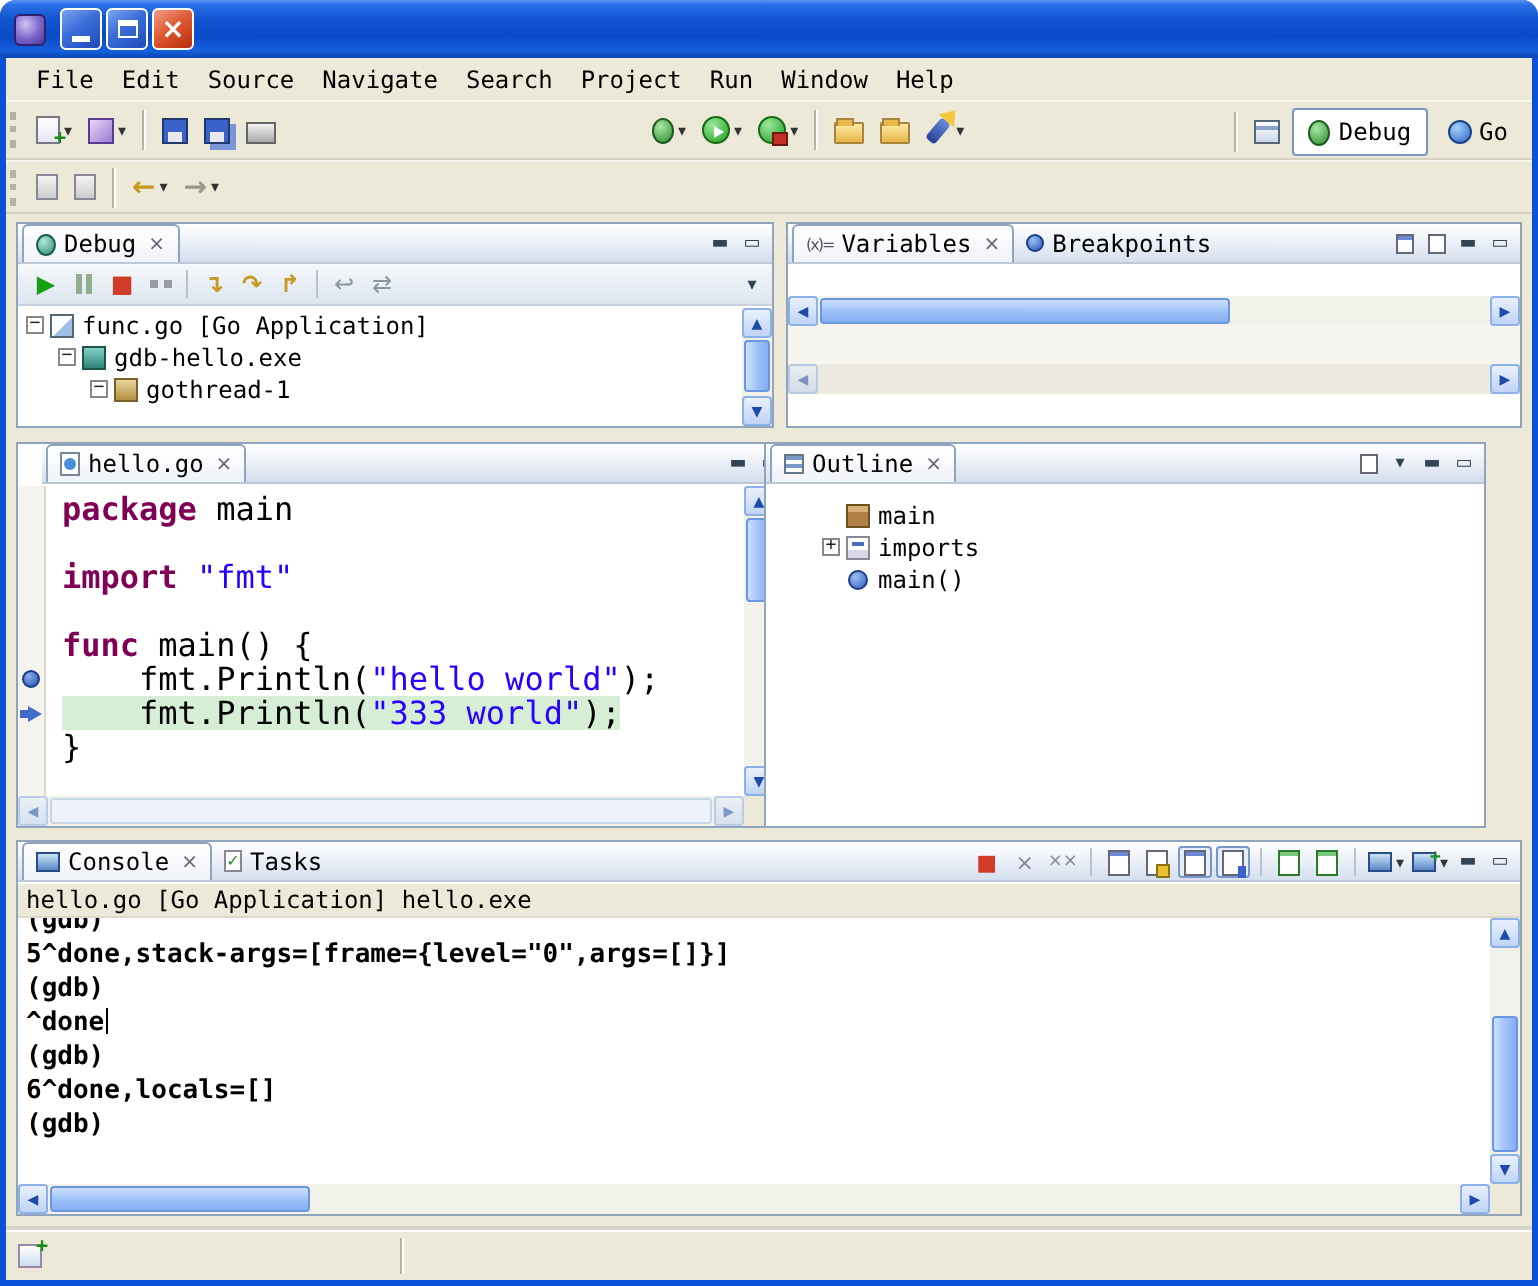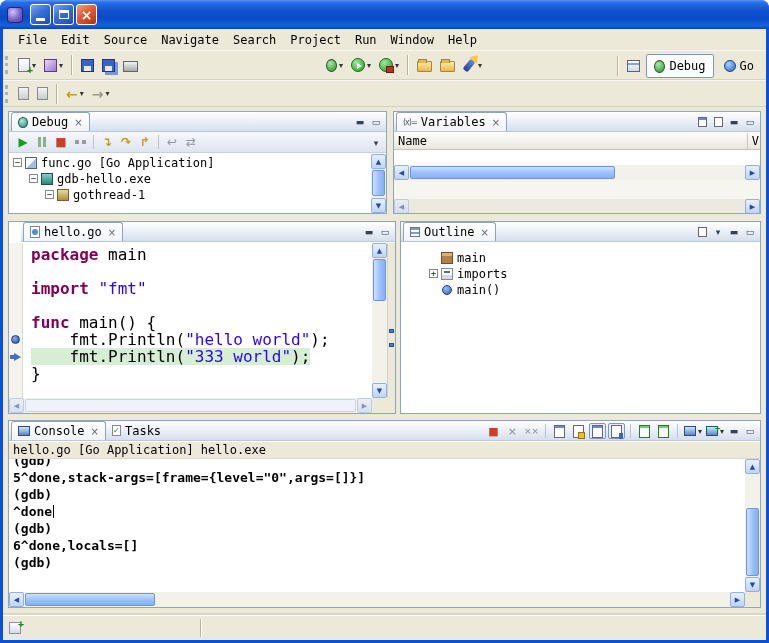--- a/index.html
+++ b/index.html
@@ -322,36 +322,36 @@
       </div>
     </div>
 
     <div class="view" style="left:390px;top:82px;width:368px;height:103px;">
       <div class="view-header">
         <span class="vtab active">
           <span class="ti ti-var gly">(x)=</span>
           <span>Variables</span>
           <span class="tclose gly">×</span>
         </span>
+        <span class="vtab">
+          <span class="ti ti-bp"></span>
+          <span>Breakpoints</span>
+        </span>
         <span class="hdr-right">
           <span class="hicon">
               <span class="mini-doc blue" style="width:9px;height:10px;"></span>
             </span>
           <span class="hicon">
               <span class="mini-doc" style="width:9px;height:10px;"></span>
             </span>
           <span class="hicon gly">▬</span>
           <span class="hicon gly">▭</span>
         </span>
       </div>
       <div class="view-body" style="top:21px;">
-        <div class="colhdr">
-          <span>Name</span>
-          <span class="col2">V</span>
-        </div>
         <div style="height:15px;background:#fff;"></div>
         <div class="sb" style="position:relative;height:15px;width:100%;">
           <span class="sb-btn gly" style="left:0;top:0;">◀</span>
           <span class="sb-thumb h" style="top:1px;bottom:1px;left:16px;width:205px;"></span>
           <span class="sb-btn gly" style="right:0;top:0;">▶</span>
         </div>
         <div style="height:19px;background:#f6f5ef;"></div>
         <div class="sb" style="position:relative;height:15px;width:100%;background:#eceadf;">
           <span class="sb-btn gly" style="left:0;top:0;opacity:.55;">◀</span>
           <span class="sb-btn gly" style="right:0;top:0;">▶</span>
@@ -407,21 +407,21 @@
         </div>
         <div class="sb" style="left:0;right:23px;bottom:0;height:15px;">
           <span class="sb-btn gly" style="left:0;top:0;opacity:.55;">◀</span>
           <span class="sb-thumb h pale" style="top:1px;bottom:1px;left:16px;right:16px;"></span>
           <span class="sb-btn gly" style="right:0;top:0;opacity:.55;">▶</span>
         </div>
         <div style="position:absolute;right:0;bottom:0;width:23px;height:15px;background:#ece9d8;"></div>
       </div>
     </div>
 
-    <div class="view" style="left:397px;top:192px;width:361px;height:193px;">
+    <div class="view" style="left:379px;top:192px;width:361px;height:193px;">
       <div class="view-header">
         <span class="vtab active">
           <span class="ti ti-outline"></span>
           <span>Outline</span>
           <span class="tclose gly">×</span>
         </span>
         <span class="hdr-right">
           <span class="hicon">
               <span class="mini-doc" style="width:9px;height:10px;"></span>
             </span>

